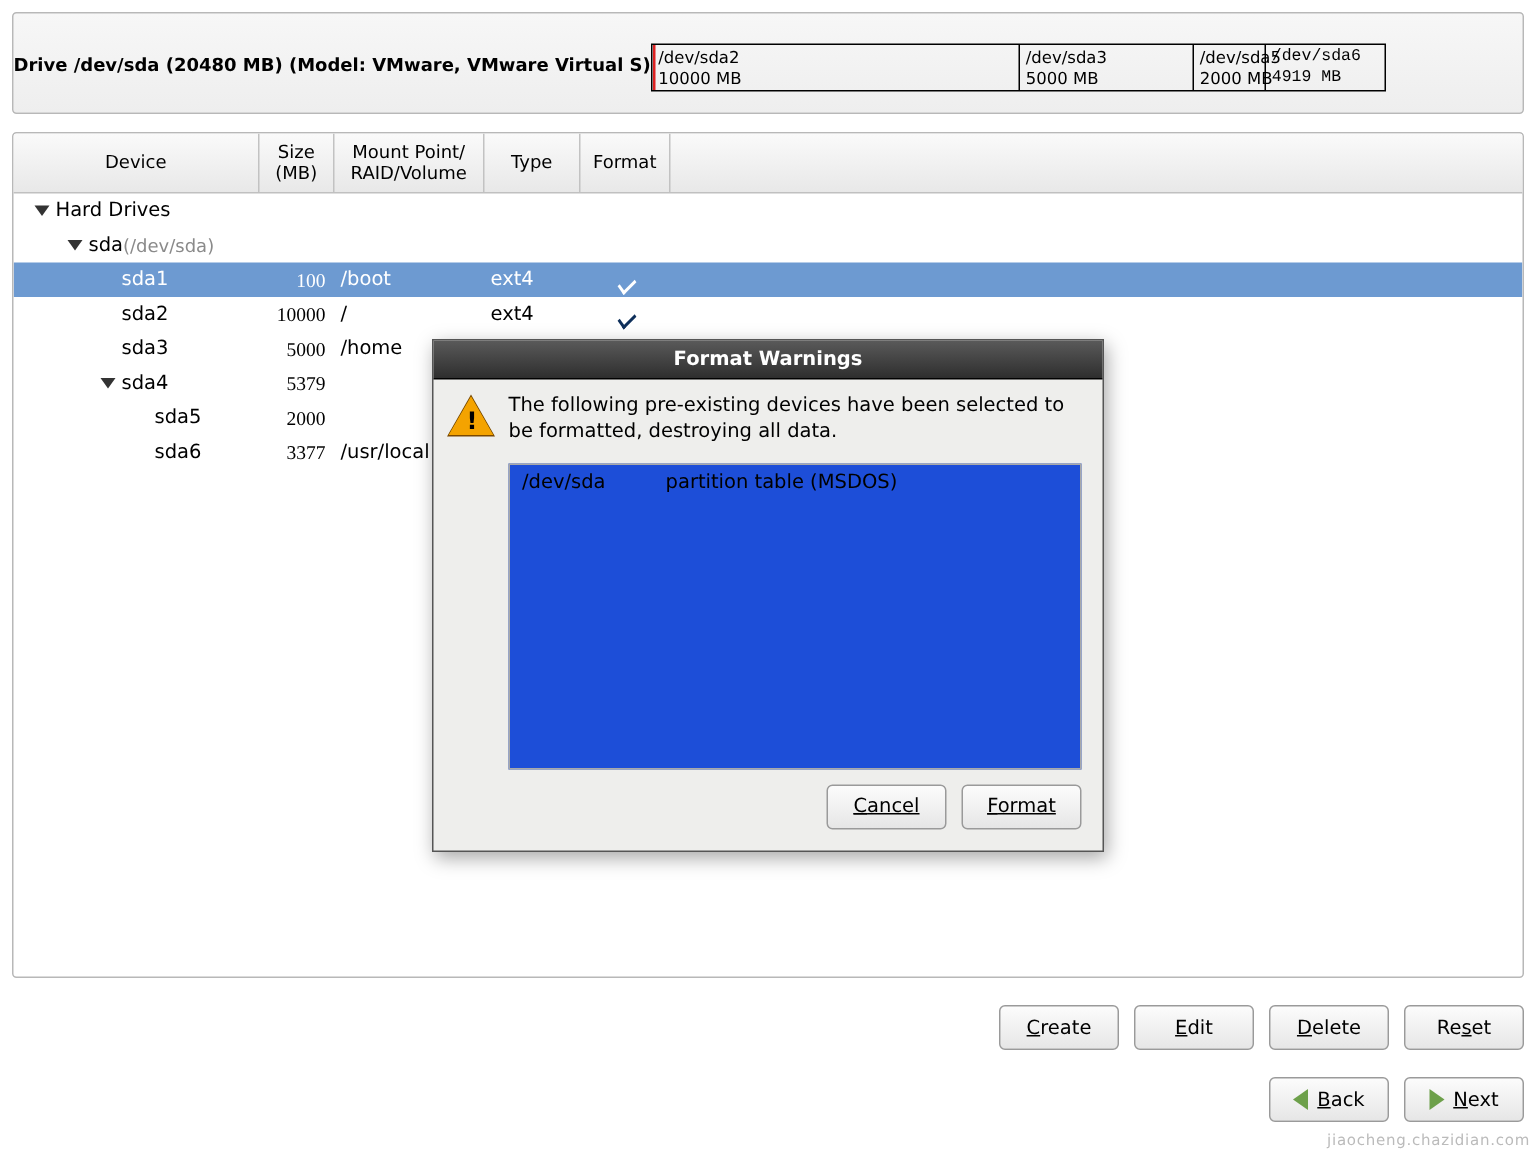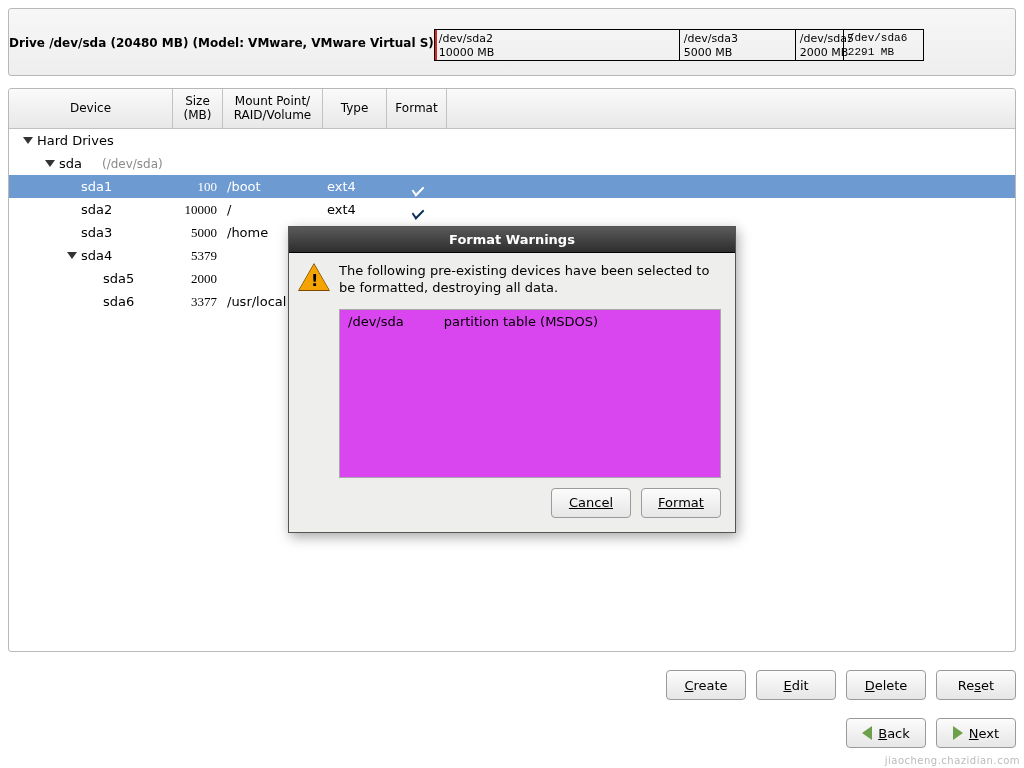--- a/index.html
+++ b/index.html
@@ -43,21 +43,21 @@
   .row { display: flex; height: 23px; align-items: center; text-align: center; }
   .row.selected { background: #6d9ad1; color: #fff; }
   .cell { display: flex; align-items: center; }
   .cell.c-device { justify-content: flex-start; padding-left: 0; }
   .cell.c-size { justify-content: flex-end; padding-right: 6px; font-family: Liberation Serif, serif; }
   .cell.c-mount { justify-content: flex-start; padding-left: 4px; }
   .cell.c-type { justify-content: flex-start; padding-left: 4px; }
   .cell.c-format { justify-content: center; }
   .indent { display: inline-block; }
   .tri-down { display:inline-block; width:0; height:0; border-left:5px solid transparent; border-right:5px solid transparent; border-top:7px solid #333; margin-right:4px; vertical-align: middle; }
-  .dim { color:#8a8a8a; font-size:12px;margin-left:20px; }
+  .dim { color:#8a8a8a; font-size:12px; }
 
   
   .check { display:inline-block; width:16px; height:16px; position: relative; }
   .check::after {
     content:""; position:absolute; left:3px; top:7px; width:10px; height:5px;
     border-left:2px solid #0e2f5a; border-bottom:2px solid #0e2f5a; transform: rotate(-45deg) skewX(-10deg);
   }
   .row.selected .check::after { border-color:#fff; }
 
   
@@ -89,21 +89,21 @@
   .warn-icon .tri {
     width:0;height:0;border-left:15px solid transparent;border-right:15px solid transparent;border-bottom:26px solid #f4a300;position:absolute;top:1px;left:0;
     filter: drop-shadow(0 0 0 #000);
   }
   .warn-icon .tri-border {
     width:0;height:0;border-left:16px solid transparent;border-right:16px solid transparent;border-bottom:28px solid #7a4800;position:absolute;top:0;left:-1px;
   }
   .warn-icon .bang { position:absolute; top:8px; left:12px; font-weight:bold; color:#000; font-size:16px; }
   .dialog-msg { font-size:13px; line-height:1.3; }
   .dialog-list {
-    margin: 6px 14px 10px 50px; height: 169px; background:#d946ef; border:1px solid #a9a9a9; padding:4px 8px; font-size:13px;
+    margin: 6px 14px 10px 50px; height: 204px; background:#1d4ed8; border:1px solid #a9a9a9; padding:4px 8px; font-size:13px;
   }
   .dialog-list-row { display:flex; gap:40px; }
   .dialog-actions { display:flex; justify-content:flex-end; gap:10px; padding:0 14px 14px 0;text-decoration:underline; }
 
   .watermark { position:absolute; right:4px; bottom:2px; font-size:10px; color:#bbb; letter-spacing:.5px; pointer-events:none; }
 </style>
 </head>
 <body>
 <div class="page">
 
@@ -117,21 +117,21 @@
         <div class="part" style="width: 116px;">
           <span class="part-dev">/dev/sda3</span>
           <span class="part-size">5000 MB</span>
         </div>
         <div class="part" style="width: 48px;">
           <span class="part-dev">/dev/sda5</span>
           <span class="part-size">2000 MB</span>
         </div>
         <div class="part" style="width: 80px; font-family: Liberation Mono, monospace;">
           <span class="part-dev">/dev/sda6</span>
-          <span class="part-size">2291 MB</span>
+          <span class="part-size">4919 MB</span>
         </div>
       </div>
 </div>
 
 <div class="main-panel">
   <div class="col-headers">
     <div class="col c-device">
           <span>Device</span>
         </div>
     <div class="col c-size">

